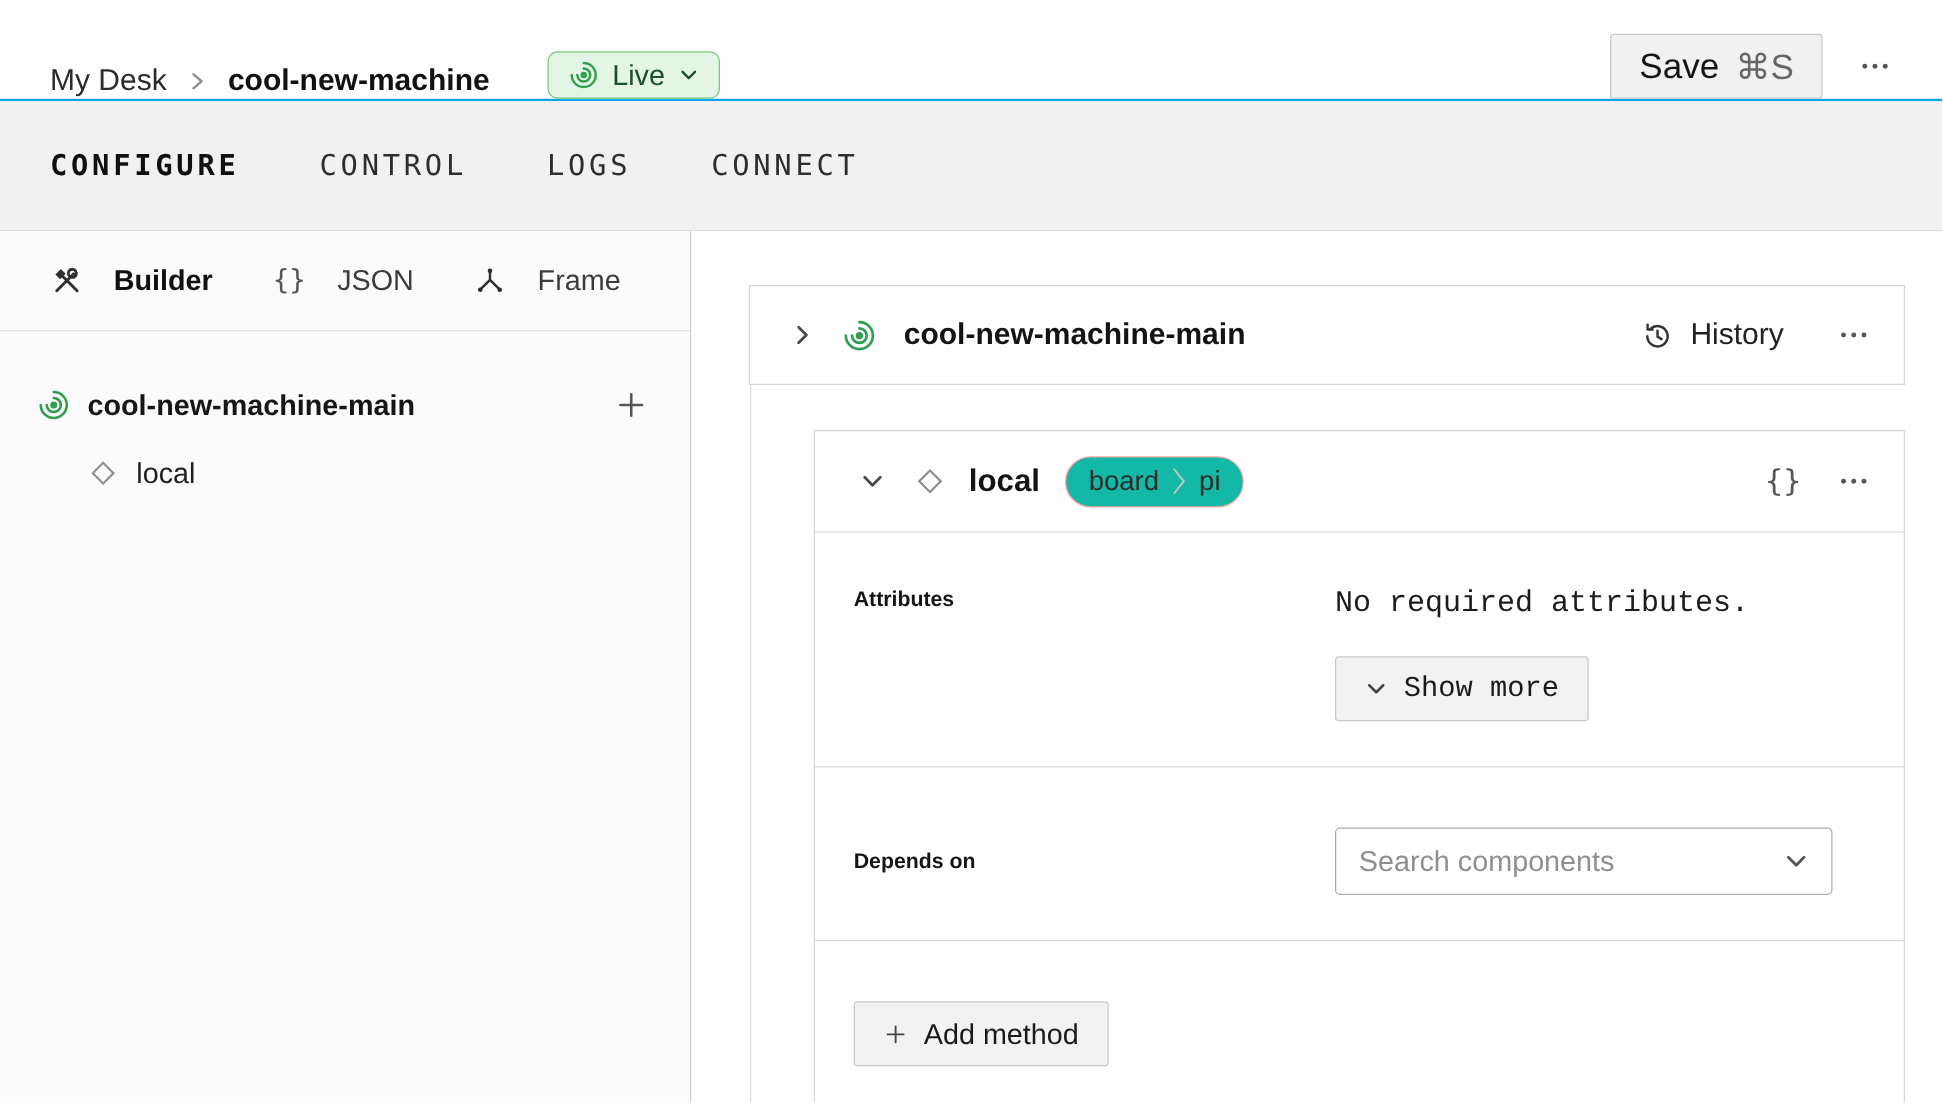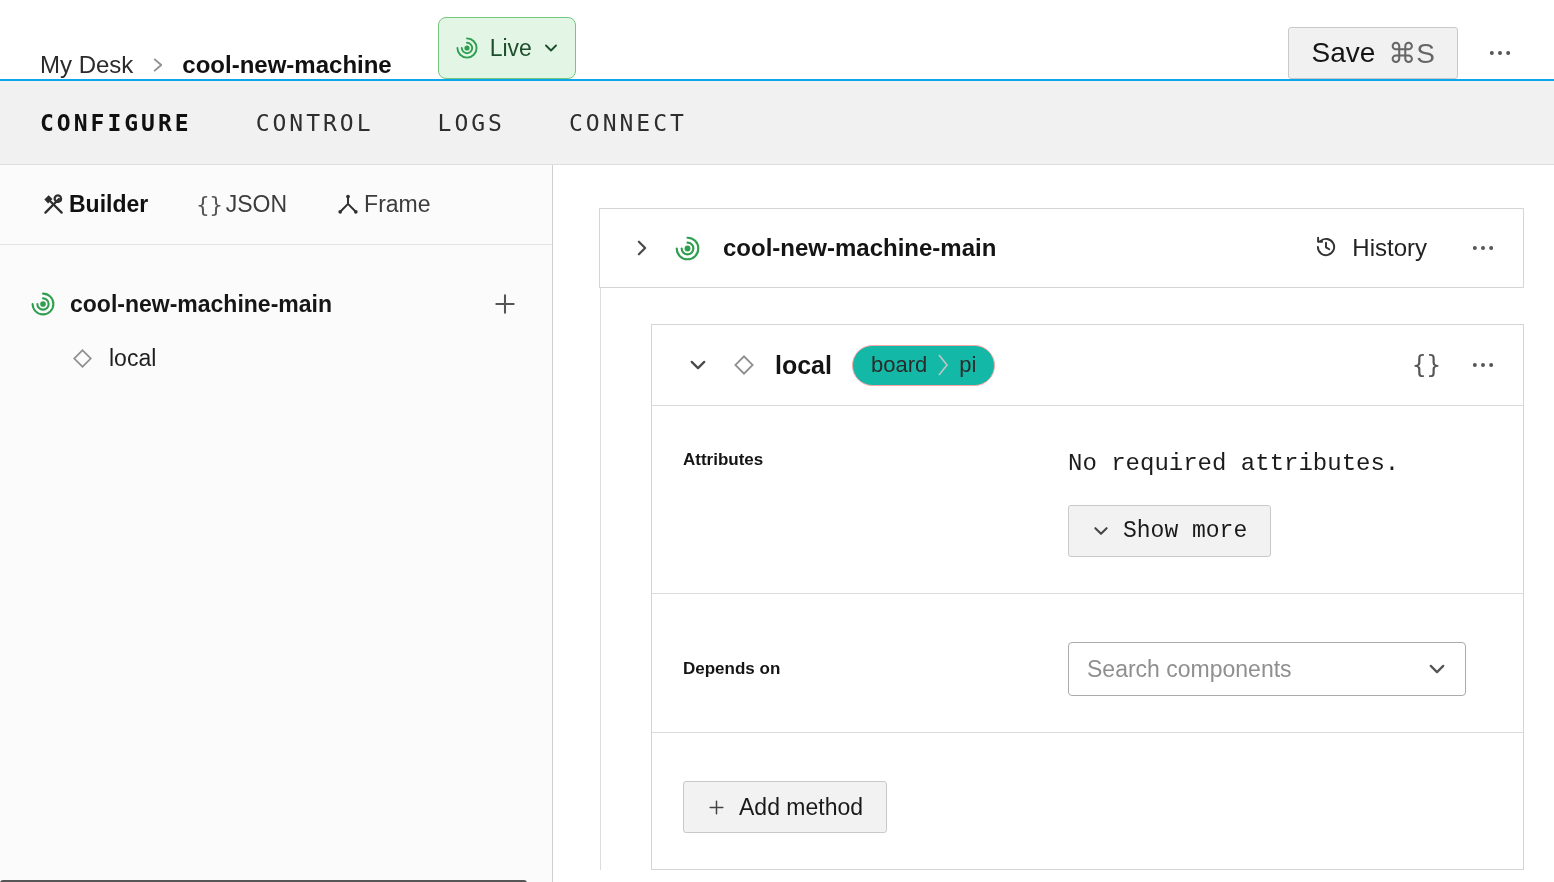--- a/index.html
+++ b/index.html
@@ -22,21 +22,21 @@
     background: #fff;
   }
   .crumb { display: flex; align-items: center; gap: 17px; font-size: 24px; }
   .crumb-root { color: #2b2b2b; cursor: pointer; }
   .crumb-sep { color: #8f8f8f; }
   .crumb-current { font-weight: 700; color: #111; }
 
   .live-badge {
     margin-left: 46px;
     display: flex; align-items: center; gap: 11px;
-    height: 62px; padding: 0 16px;
+    height: 38px; padding: 0 16px;
     background: #e3f6e6;
     border: 1px solid #74c77e;
     border-radius: 8px;
     color: #1d4f2c;
     font-size: 23px;
     cursor: pointer;
   }
   .sig { color: #2f9e4f; }
 
   .header-right { margin-left: auto; display: flex; align-items: center; gap: 28px; }
@@ -48,21 +48,21 @@
     border-radius: 3px;
     font-size: 28px;
     cursor: pointer;
   }
   .save-label { color: #151515; }
   .save-shortcut { color: #666; }
   .icon-btn { color: #555; display: flex; align-items: center; justify-content: center; cursor: pointer; background: none; border: none; }
 
   
   .nav {
-    height: 84px;
+    height: 104px;
     background: #f1f1f2;
     border-bottom: 1px solid #dedede;
     display: flex; align-items: center;
     padding: 0 40px; gap: 64px;
     font-family: "DejaVu Sans Mono", "Liberation Mono", monospace;
     font-size: 23px; letter-spacing: 3px;
     color: #2e2e2e;
   }
   .nav-tab { cursor: pointer; }
   .nav-tab.active { font-weight: 700; color: #101010; }
@@ -74,21 +74,21 @@
     width: 553px; flex: none;
     border-right: 1px solid #cfcfcf;
     background: #fbfbfb;
     position: relative;
   }
   .mode-tabs {
     height: 80px; display: flex; align-items: center;
     padding: 0 40px; gap: 48px;
     border-bottom: 1px solid #e3e3e3;
   }
-  .mode-tab { display: flex; align-items: center; gap: 3px; font-size: 23px; color: #3c3c3c; cursor: pointer; }
+  .mode-tab { display: flex; align-items: center; gap: 25px; font-size: 23px; color: #3c3c3c; cursor: pointer; }
   .mode-tab.active { font-weight: 700; color: #111; }
   .mode-tab .mt-icon { color: #2e2e2e; }
   .braces-glyph { font-family: "DejaVu Sans Mono", monospace; font-size: 22px; color: #555; font-weight: 400; }
 
   .tree { padding-top: 33px; }
   .tree-part { display: flex; align-items: center; height: 52px; padding: 0 34px 0 30px; gap: 14px; cursor: pointer; }
   .tree-part-label { font-weight: 700; font-size: 23px; flex: 1; color: #161616; }
   .tree-child { display: flex; align-items: center; height: 56px; padding-left: 71px; gap: 15px; cursor: pointer; }
   .tree-child .diamond { color: #8f8f8f; }
   .tree-child-label { font-size: 23px; color: #1f1f1f; }
@@ -100,21 +100,21 @@
   .part-card {
     border: 1px solid #d5d5d5;
     height: 80px;
     display: flex; align-items: center;
     padding: 0 26px 0 32px;
     background: #fff;
   }
   .part-card .chev { color: #4a4a4a; }
   .part-card .sig { margin-left: 22px; }
   .part-title { font-size: 24px; font-weight: 700; margin-left: 22px; flex: 1; color: #141414; }
-  .history-btn { display: flex; align-items: flex-start; gap: 13px; font-size: 24px; color: #222; cursor: pointer; background: none; border: none; font-family: inherit; }
+  .history-btn { display: flex; align-items: flex-end; gap: 13px; font-size: 24px; color: #222; cursor: pointer; background: none; border: none; font-family: inherit; }
   .history-btn svg { color: #333; }
   .part-card .icon-btn { margin-left: 42px; }
 
   
   .nest { border-left: 1px solid #dcdcdc; margin-left: 1px; padding: 36px 0 0 50px; }
   .comp-card { border: 1px solid #d5d5d5; background: #fff; }
   .comp-header { height: 80px; display: flex; align-items: center; padding: 0 26px 0 36px; }
   .comp-header .chev { color: #4a4a4a; }
   .comp-header .diamond { color: #8f8f8f; margin-left: 24px; }
   .comp-title { font-size: 25px; font-weight: 700; margin-left: 19px; color: #141414; }

